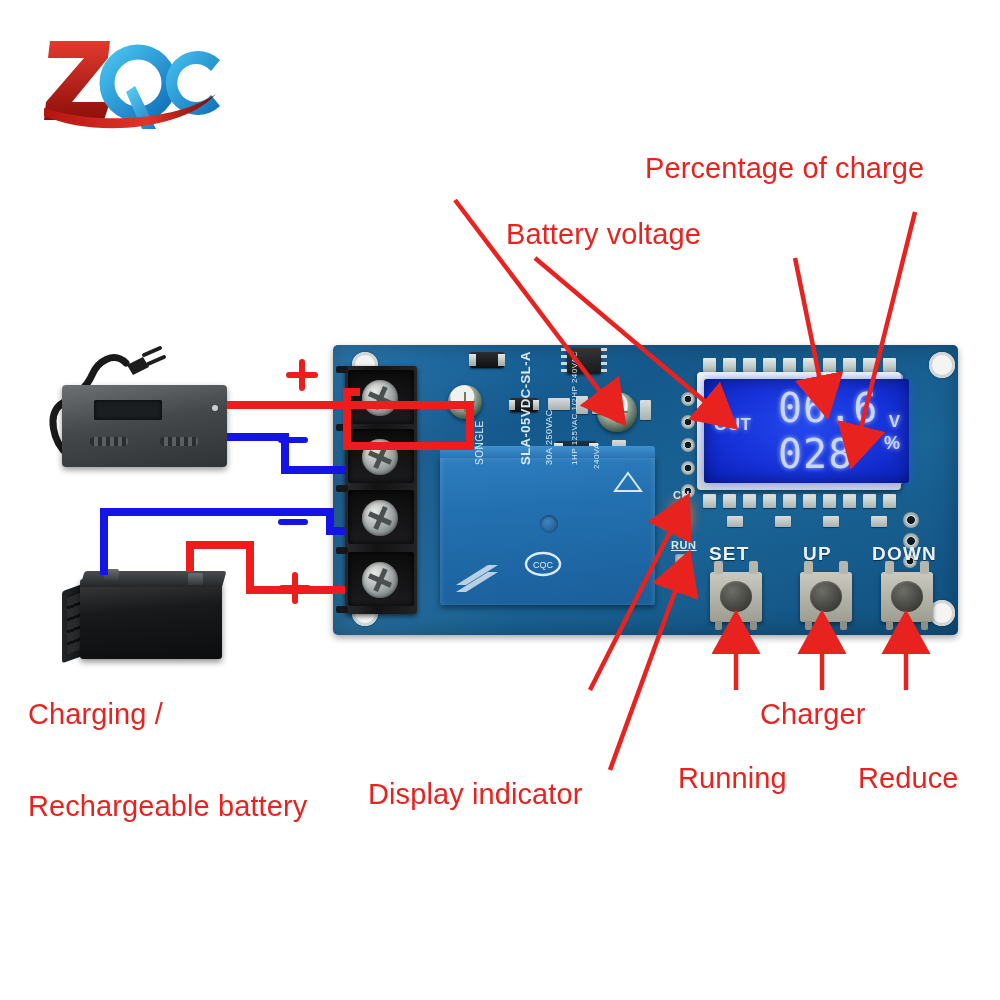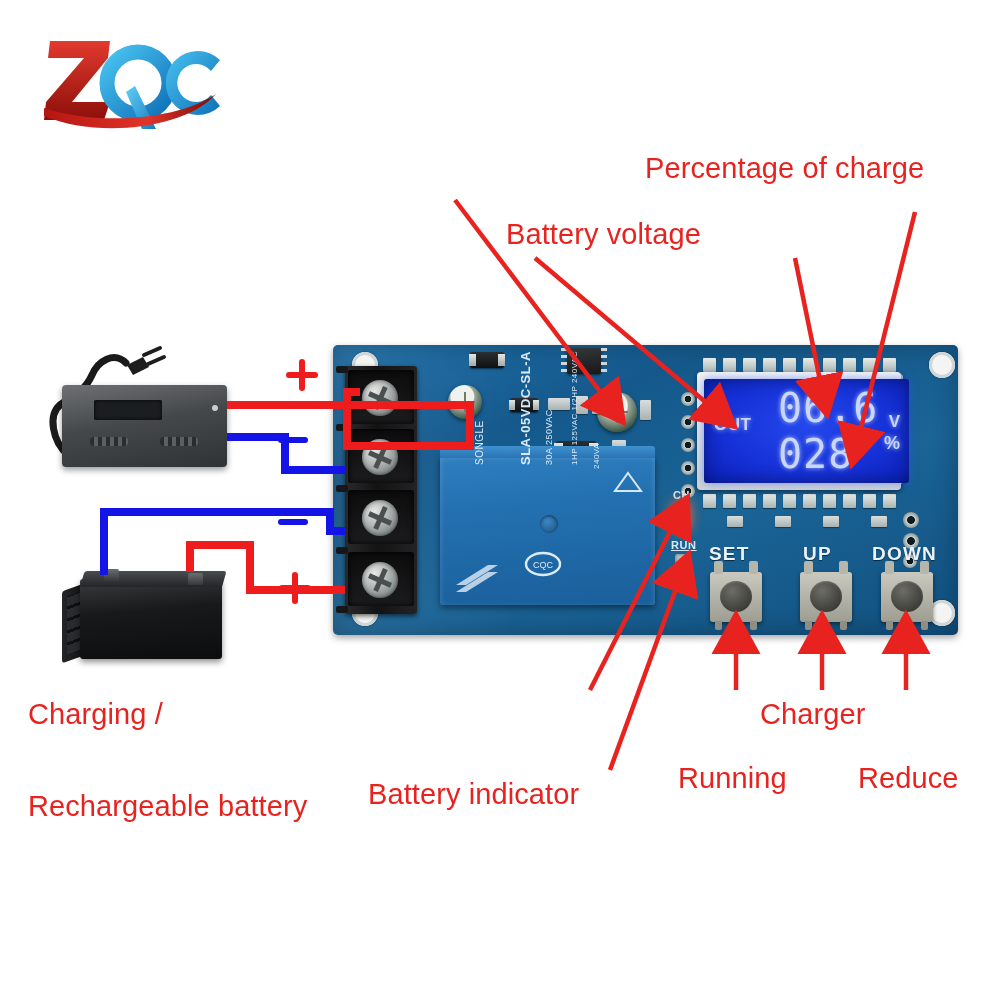--- a/index.html
+++ b/index.html
@@ -404,19 +404,19 @@
 
 
   <div class="anno" style="left:506px;top:218px;">Battery voltage</div>
 
   <div class="anno" style="left:645px;top:152px;">Percentage of charge</div>
 
 
   <div class="anno" style="left:28px;top:698px;">Charging /</div>
   <div class="anno" style="left:28px;top:744px;margin-top:46px;">Rechargeable battery</div>
 
-  <div class="anno" style="left:368px;top:778px;">Battery indicator</div>
+  <div class="anno" style="left:368px;top:778px;">Display indicator</div>
 
   <div class="anno" style="left:678px;top:762px;">Running</div>
   <div class="anno" style="left:760px;top:698px;">Charger</div>
   <div class="anno" style="left:858px;top:762px;">Reduce</div>
 
 </div>
 
 </body></html>

